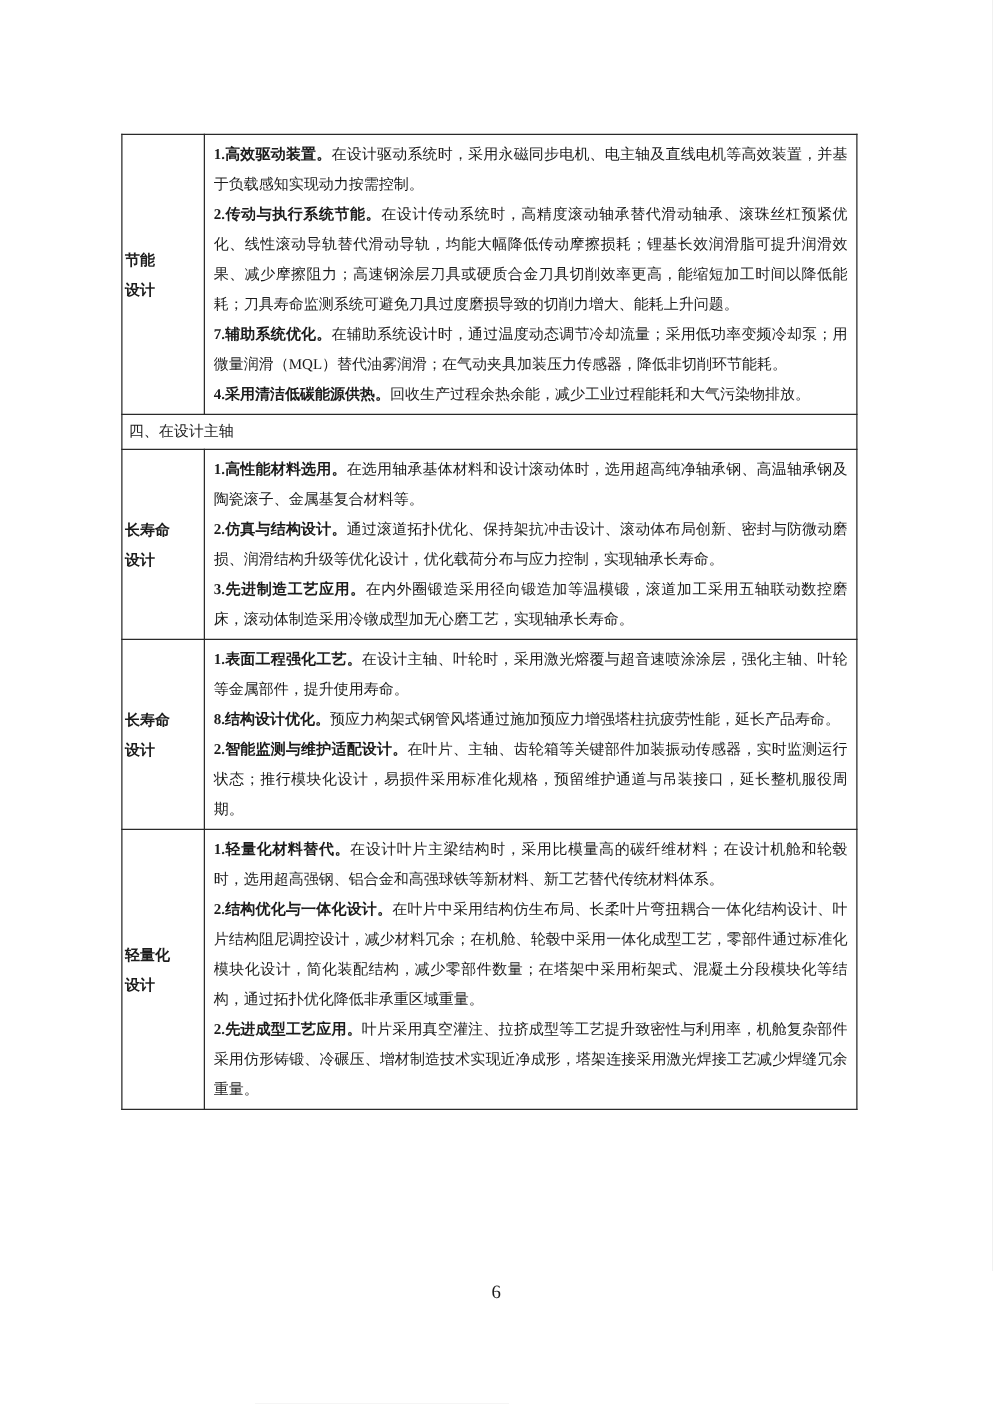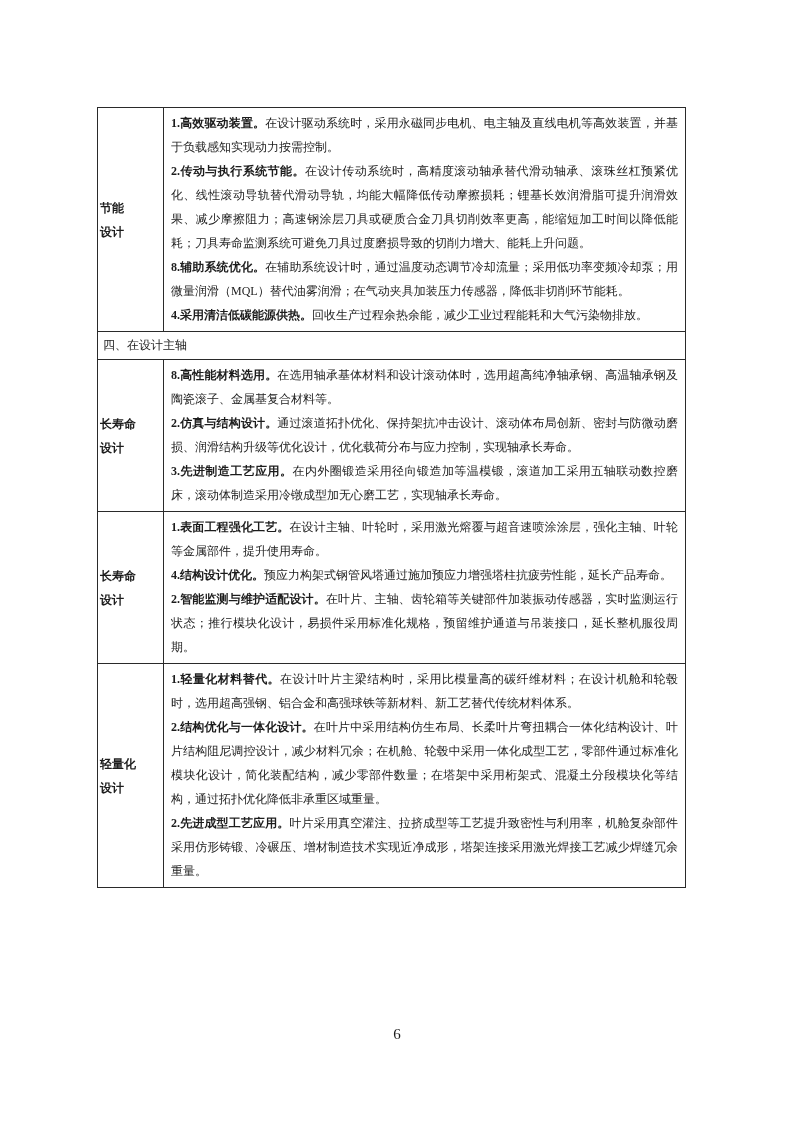--- a/index.html
+++ b/index.html
@@ -61,40 +61,40 @@
 <body>
 
 <div class="page">
   <table class="doc-table">
     <tbody>
         <tr>
           <td class="category-cell">节能<br>设计</td>
           <td class="measures-cell">
             <p class="measure-item"><span class="measure-lead">1.高效驱动装置。</span>在设计驱动系统时，采用永磁同步电机、电主轴及直线电机等高效装置，并基于负载感知实现动力按需控制。</p>
             <p class="measure-item"><span class="measure-lead">2.传动与执行系统节能。</span>在设计传动系统时，高精度滚动轴承替代滑动轴承、滚珠丝杠预紧优化、线性滚动导轨替代滑动导轨，均能大幅降低传动摩擦损耗；锂基长效润滑脂可提升润滑效果、减少摩擦阻力；高速钢涂层刀具或硬质合金刀具切削效率更高，能缩短加工时间以降低能耗；刀具寿命监测系统可避免刀具过度磨损导致的切削力增大、能耗上升问题。</p>
-            <p class="measure-item"><span class="measure-lead">8.辅助系统优化。</span>在辅助系统设计时，通过温度动态调节冷却流量；采用低功率变频冷却泵；用微量润滑（MQL）替代油雾润滑；在气动夹具加装压力传感器，降低非切削环节能耗。</p>
+            <p class="measure-item"><span class="measure-lead">7.辅助系统优化。</span>在辅助系统设计时，通过温度动态调节冷却流量；采用低功率变频冷却泵；用微量润滑（MQL）替代油雾润滑；在气动夹具加装压力传感器，降低非切削环节能耗。</p>
             <p class="measure-item"><span class="measure-lead">4.采用清洁低碳能源供热。</span>回收生产过程余热余能，减少工业过程能耗和大气污染物排放。</p>
           </td>
         </tr>
         <tr>
           <td colspan="2" class="section-cell">四、在设计主轴</td>
         </tr>
         <tr>
           <td class="category-cell">长寿命<br>设计</td>
           <td class="measures-cell">
-            <p class="measure-item"><span class="measure-lead">8.高性能材料选用。</span>在选用轴承基体材料和设计滚动体时，选用超高纯净轴承钢、高温轴承钢及陶瓷滚子、金属基复合材料等。</p>
+            <p class="measure-item"><span class="measure-lead">1.高性能材料选用。</span>在选用轴承基体材料和设计滚动体时，选用超高纯净轴承钢、高温轴承钢及陶瓷滚子、金属基复合材料等。</p>
             <p class="measure-item"><span class="measure-lead">2.仿真与结构设计。</span>通过滚道拓扑优化、保持架抗冲击设计、滚动体布局创新、密封与防微动磨损、润滑结构升级等优化设计，优化载荷分布与应力控制，实现轴承长寿命。</p>
             <p class="measure-item"><span class="measure-lead">3.先进制造工艺应用。</span>在内外圈锻造采用径向锻造加等温模锻，滚道加工采用五轴联动数控磨床，滚动体制造采用冷镦成型加无心磨工艺，实现轴承长寿命。</p>
           </td>
         </tr>
         <tr>
           <td class="category-cell">长寿命<br>设计</td>
           <td class="measures-cell">
             <p class="measure-item"><span class="measure-lead">1.表面工程强化工艺。</span>在设计主轴、叶轮时，采用激光熔覆与超音速喷涂涂层，强化主轴、叶轮等金属部件，提升使用寿命。</p>
-            <p class="measure-item"><span class="measure-lead">4.结构设计优化。</span>预应力构架式钢管风塔通过施加预应力增强塔柱抗疲劳性能，延长产品寿命。</p>
+            <p class="measure-item"><span class="measure-lead">8.结构设计优化。</span>预应力构架式钢管风塔通过施加预应力增强塔柱抗疲劳性能，延长产品寿命。</p>
             <p class="measure-item"><span class="measure-lead">2.智能监测与维护适配设计。</span>在叶片、主轴、齿轮箱等关键部件加装振动传感器，实时监测运行状态；推行模块化设计，易损件采用标准化规格，预留维护通道与吊装接口，延长整机服役周期。</p>
           </td>
         </tr>
         <tr>
           <td class="category-cell">轻量化<br>设计</td>
           <td class="measures-cell">
             <p class="measure-item"><span class="measure-lead">1.轻量化材料替代。</span>在设计叶片主梁结构时，采用比模量高的碳纤维材料；在设计机舱和轮毂时，选用超高强钢、铝合金和高强球铁等新材料、新工艺替代传统材料体系。</p>
             <p class="measure-item"><span class="measure-lead">2.结构优化与一体化设计。</span>在叶片中采用结构仿生布局、长柔叶片弯扭耦合一体化结构设计、叶片结构阻尼调控设计，减少材料冗余；在机舱、轮毂中采用一体化成型工艺，零部件通过标准化模块化设计，简化装配结构，减少零部件数量；在塔架中采用桁架式、混凝土分段模块化等结构，通过拓扑优化降低非承重区域重量。</p>
             <p class="measure-item"><span class="measure-lead">2.先进成型工艺应用。</span>叶片采用真空灌注、拉挤成型等工艺提升致密性与利用率，机舱复杂部件采用仿形铸锻、冷碾压、增材制造技术实现近净成形，塔架连接采用激光焊接工艺减少焊缝冗余重量。</p>
           </td>

